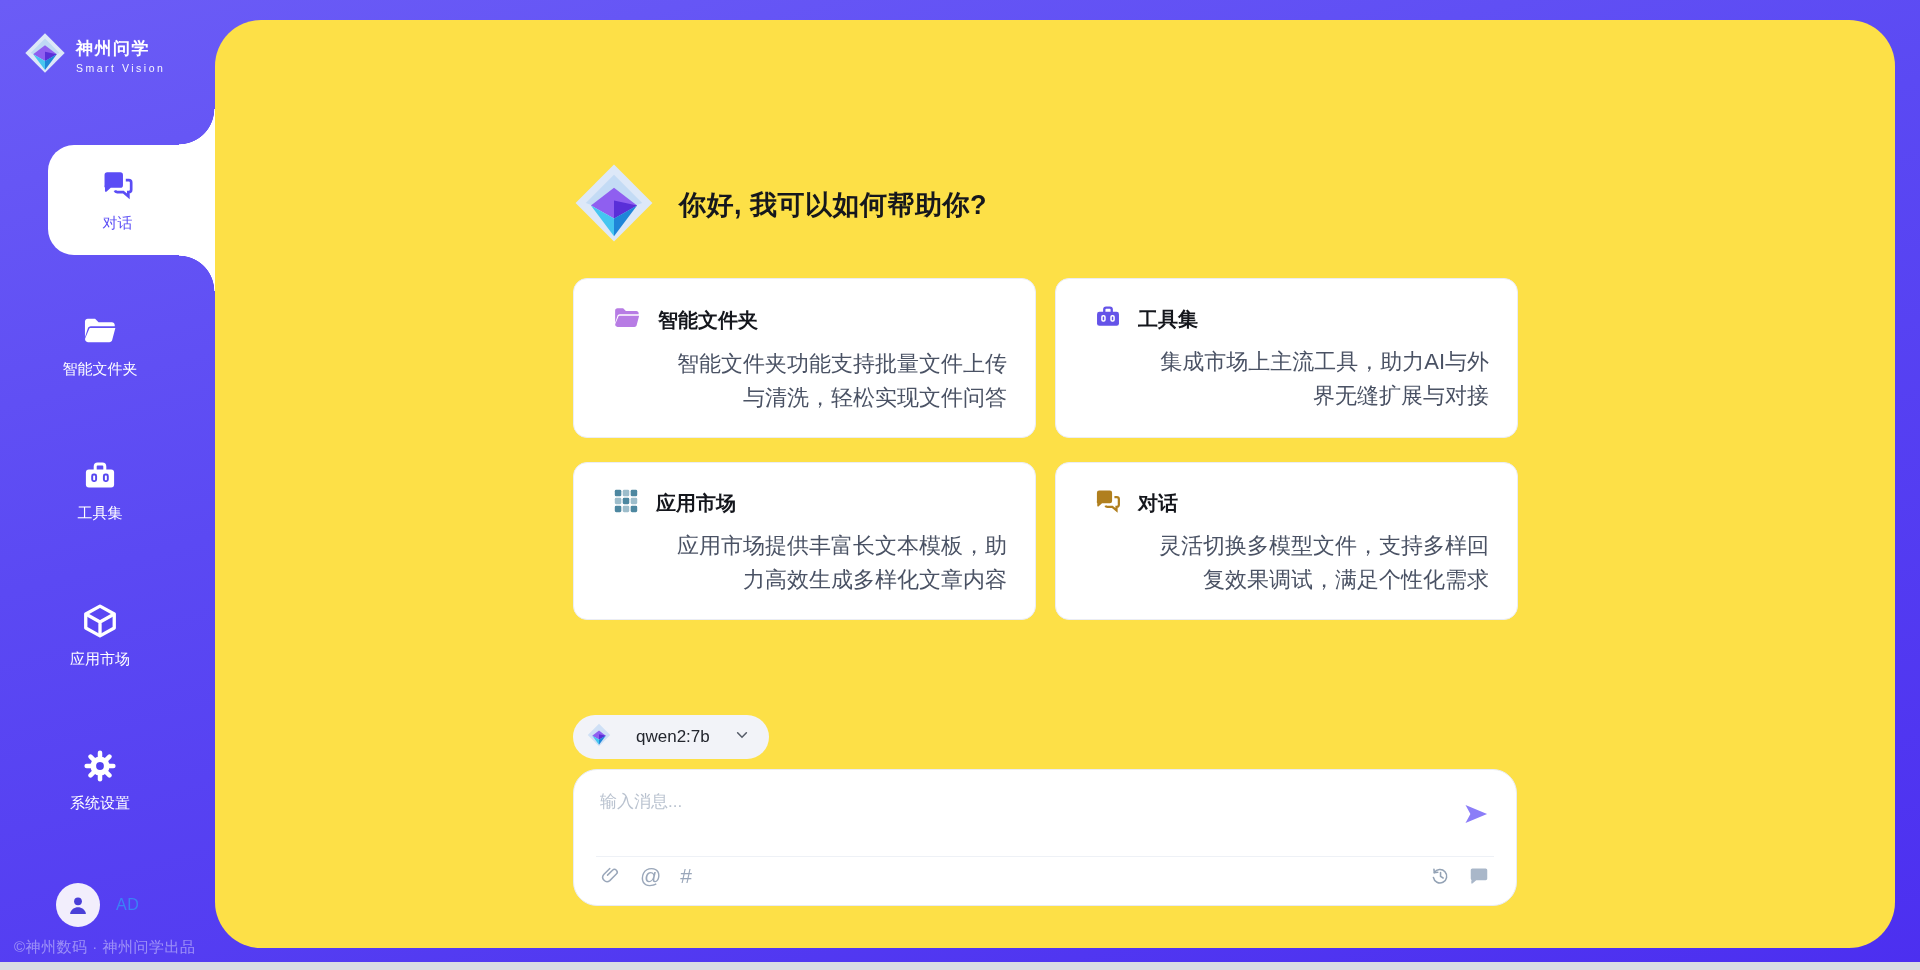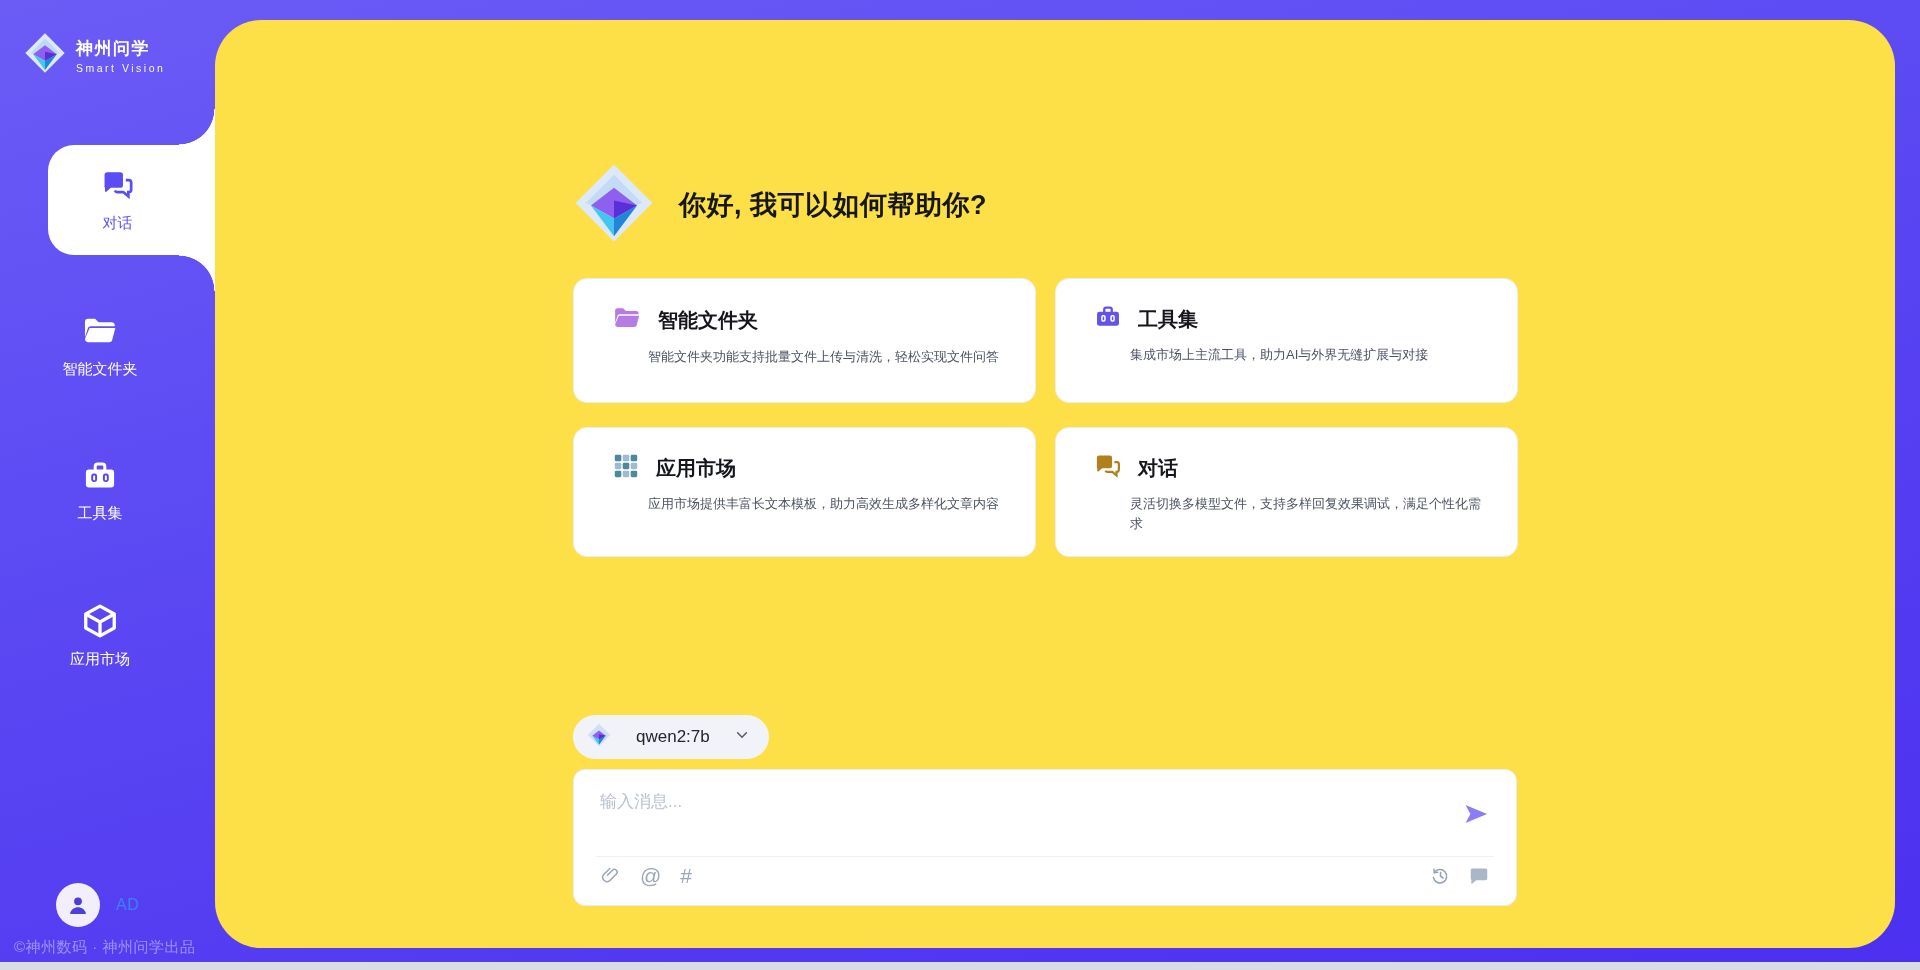--- a/index.html
+++ b/index.html
@@ -48,32 +48,32 @@
   .hero { position:absolute; left:358px; top:142px; display:flex; align-items:center; gap:24px; }
   .greeting { font-size:27px; font-weight:bold; color:#15171d; letter-spacing:.5px; }
 
   
   .cards { position:absolute; left:358px; top:258px; width:945px;
     display:grid; grid-template-columns:463px 463px; grid-column-gap:19px; grid-row-gap:24px; }
   .card { background:#fff; border:1px solid #ebedf4; border-radius:14px; min-height:125px;
     padding:24px 28px 22px 38px; cursor:pointer; }
   .card-head { display:flex; align-items:center; gap:16px; }
   .card-title { font-size:20px; font-weight:bold; color:#14161c; }
-  .card-desc { margin-top:10px; margin-left:36px; font-size:13px; line-height:1.55; color:#4a5264; }
+  .card-desc { margin-top:10px; margin-left:46px; font-size:22px; line-height:1.55; color:#4a5264;text-align:right; }
   .c-folder { color:var(--card-folder); } .c-tool { color:var(--card-tool); }
   .c-grid { color:var(--card-grid); } .c-chat { color:var(--card-chat); }
 
   
   .model-pill { position:absolute; left:358px; top:695px; height:44px;
     display:inline-flex; align-items:center; gap:25px; padding:0 20px 0 14px;
     background:#f2f3f8; border-radius:22px; cursor:pointer; }
   .model-name { font-size:17px; color:#23262e; }
 
   .composer { position:absolute; left:358px; top:749px; width:944px; height:137px;
-    background:#fff; border:1px solid #e9ecf3; border-radius:12px; }
+    background:#fff; border:1px solid #e9ecf3; border-radius:24px; }
   .composer textarea { position:absolute; left:26px; top:20px; width:830px; height:60px;
     border:none; outline:none; resize:none; font-family:"Liberation Sans",sans-serif;
     font-size:17px; color:#2c2f38; background:transparent; }
   .composer textarea::placeholder { color:#b9c2cf; }
   .send-btn { position:absolute; right:26px; top:30px; width:28px; height:28px; cursor:pointer; }
   .composer-divider { position:absolute; left:22px; right:22px; top:86px; border-top:1px solid #eef1f6; }
   .composer-tools { position:absolute; left:26px; top:95px; display:flex; align-items:center; gap:19px; color:#9aa7ba; }
   .composer-tools .txt-ic { font-size:21px; line-height:1; cursor:pointer; }
   .composer-actions { position:absolute; right:26px; top:95px; display:flex; align-items:center; gap:17px; color:#93a2b5; }
   .ic-btn { cursor:pointer; display:flex; }
@@ -135,20 +135,35 @@
   <div class="nav-item" style="top:570px">
     <span>
       <svg width="38" height="38" viewBox="0 0 24 24" fill="none" stroke="currentColor" stroke-width="2.1" stroke-linejoin="round">
         <path d="M12 2.6 21 7.6 v8.8 L12 21.4 3 16.4 V7.6 Z"></path>
         <path d="M3 7.6 12 12.6 21 7.6 M12 12.6 V21.4"></path>
       </svg>
     </span>
     <span class="nav-label">应用市场</span>
   </div>
 
+  <div class="nav-item" style="top:715px">
+    <span>
+      <svg width="36" height="36" viewBox="0 0 24 24">
+        <g fill="currentColor">
+          <rect x="10.5" y="1.6" width="3" height="20.8" rx="1.5"></rect>
+          <rect x="10.5" y="1.6" width="3" height="20.8" rx="1.5" transform="rotate(45 12 12)"></rect>
+          <rect x="10.5" y="1.6" width="3" height="20.8" rx="1.5" transform="rotate(90 12 12)"></rect>
+          <rect x="10.5" y="1.6" width="3" height="20.8" rx="1.5" transform="rotate(135 12 12)"></rect>
+          <circle cx="12" cy="12" r="6.4"></circle>
+        </g>
+        <circle cx="12" cy="12" r="2.6" fill="#5140f0"></circle>
+      </svg>
+    </span>
+    <span class="nav-label">系统设置</span>
+  </div>
 
   <div class="user-row">
     <span class="avatar">
       <svg width="26" height="26" viewBox="0 0 24 24" fill="#4a3fd8">
         <circle cx="12" cy="8.6" r="3.6"></circle>
         <path d="M4.8 19.4c.9-3.4 3.7-5.4 7.2-5.4s6.3 2 7.2 5.4v.8H4.8z"></path>
       </svg>
     </span>
     <span class="user-name">AD</span>
   </div>

